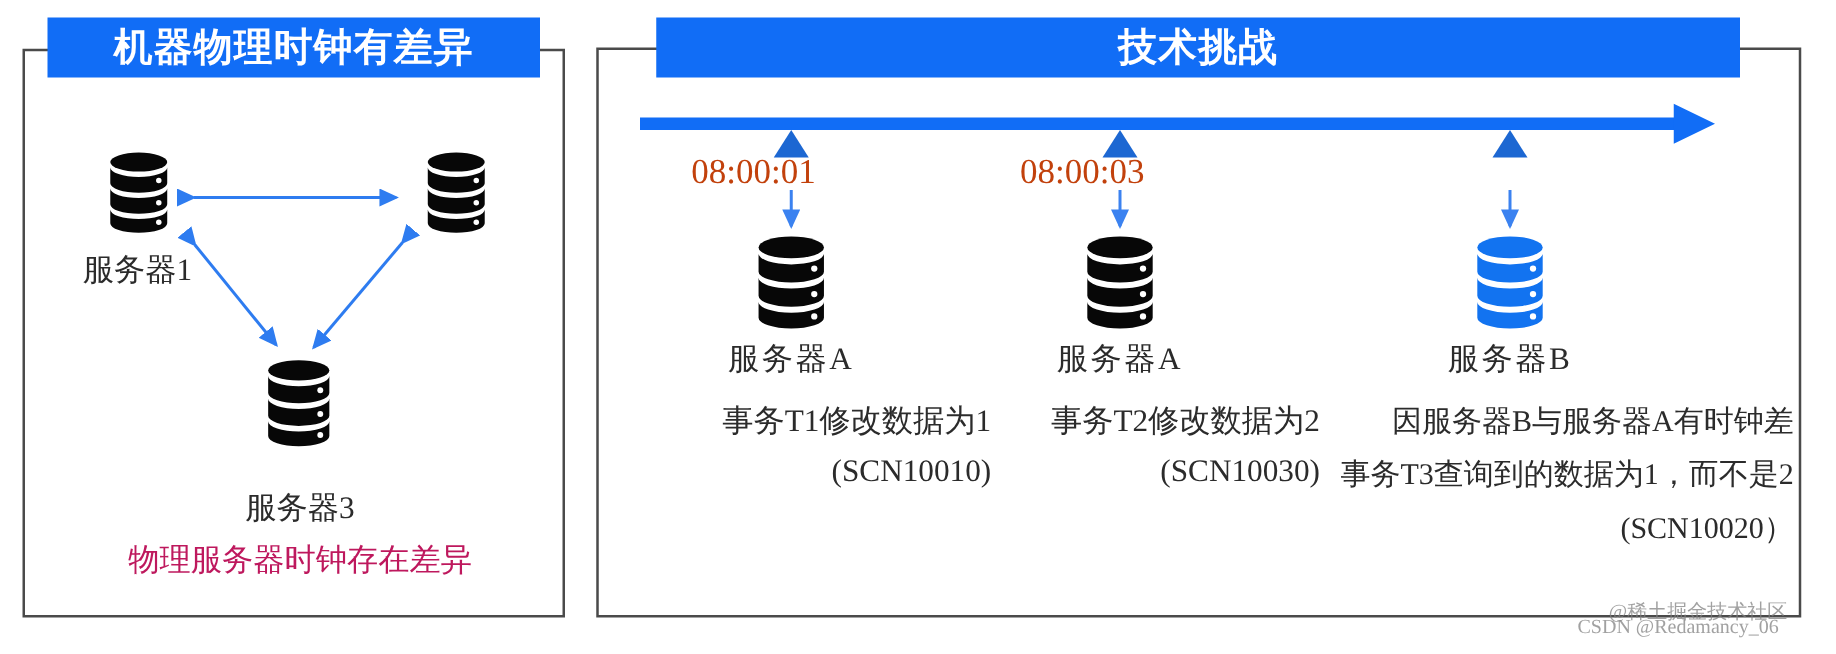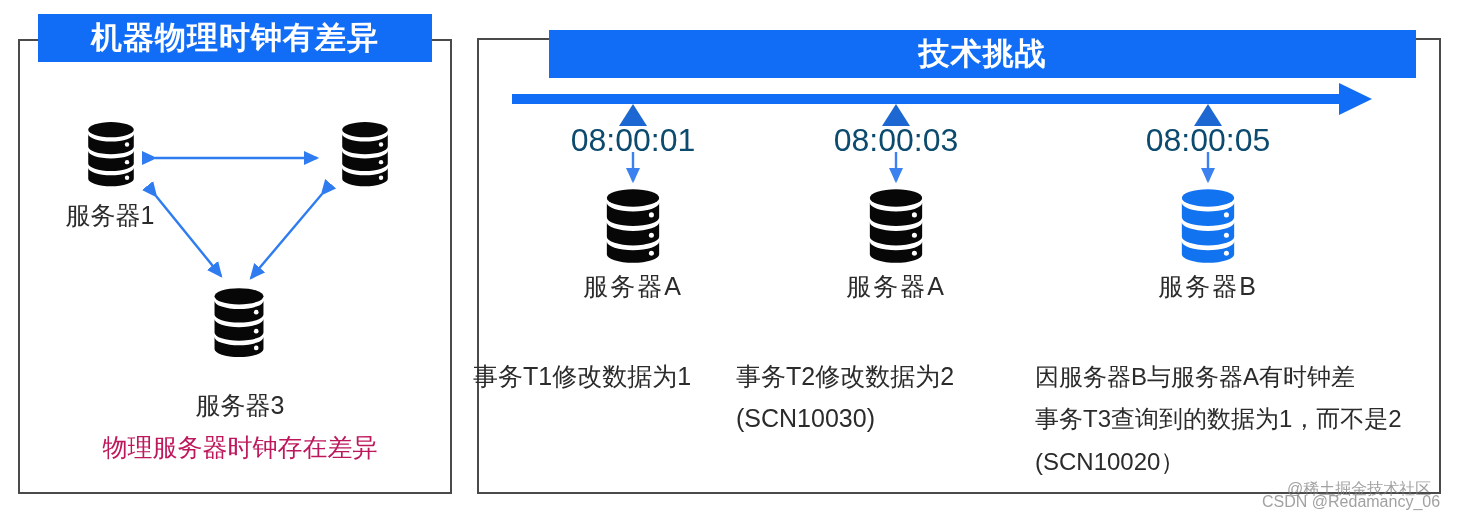--- a/index.html
+++ b/index.html
@@ -1,35 +1,35 @@
 <!DOCTYPE html>
 <html><head>
 <meta charset="utf-8">
 <style>
   html,body { margin:0; padding:0; background:#ffffff; }
   body { font-family:"Liberation Sans","DejaVu Sans",sans-serif; }
-  .stage { position:relative; width:1455px; height:523px; background:#ffffff; overflow:hidden; }
+  .stage { position:relative; width:1455px; height:523px; background:#ffffff; overflow:hidden;font-family:Liberation Serif, serif; }
 
   .panel-box { position:absolute; border:2px solid #4a4a4a; background:#ffffff; box-sizing:border-box; }
   .panel-box.left  { left:18px;  top:39px; width:434px; height:455px; }
   .panel-box.right { left:477px; top:38px; width:964px; height:456px; }
 
   .banner { position:absolute; height:48px; background:#116df6; color:#ffffff;
             font-weight:bold; font-size:31px; line-height:48px; text-align:center;
             letter-spacing:1px; z-index:3; }
   .banner.left  { left:38px;  top:14px; width:394px; }
-  .banner.right { left:525px; top:30px; width:867px;margin-left:24px; }
+  .banner.right { left:525px; top:14px; width:867px; }
   .db-icon { position:absolute; z-index:2; }
   .db-black { color:#070707; }
   .db-blue  { color:#1273f0; }
 
   .lbl { position:absolute; text-align:center; color:#2b2b2b; font-size:25px; z-index:2; white-space:nowrap; }
-  .ts  { position:absolute; text-align:center; color:#0c4a6e; font-size:32px; z-index:2; white-space:nowrap; }
+  .ts  { position:absolute; text-align:left; color:#c2410c; font-size:28px; z-index:2; white-space:nowrap; }
   .cap { position:absolute; text-align:center; color:#be185d; font-size:25px; z-index:2; white-space:nowrap; }
-  .note { position:absolute; text-align:left; color:#2b2b2b; font-size:25px; z-index:2; white-space:nowrap;margin-top:40px; }
+  .note { position:absolute; text-align:right; color:#2b2b2b; font-size:25px; z-index:2; white-space:nowrap; }
   .note.small { font-size:24px; }
 
   .overlay { position:absolute; left:0; top:0; width:1469px; height:523px; z-index:1; }
 
   .wm { position:absolute; color:rgba(130,130,130,0.75); font-size:16px; z-index:4; white-space:nowrap; }
 </style>
 </head>
 <body>
 
 <div class="stage">
@@ -89,37 +89,37 @@
   <svg class="db-icon db-black" style="left:210px; top:287px;" width="58" height="73" viewBox="0 0 64 80">
       <use href="#db-icon"></use>
     </svg>
 
   <div class="lbl" style="left:45px;  top:199px; width:130px;">服务器1</div>
   <div class="lbl" style="left:175px; top:389px; width:130px;">服务器3</div>
   <div class="cap" style="left:80px;  top:431px; width:320px;">物理服务器时钟存在差异</div>
 
   <div class="ts" style="left:553px;  top:122px; width:160px;">08:00:01</div>
   <div class="ts" style="left:816px;  top:122px; width:160px;">08:00:03</div>
-  <div class="ts" style="left:1128px; top:122px; width:160px;">08:00:05</div>
 
   <svg class="db-icon db-black" style="left:602px; top:188px;" width="62" height="78" viewBox="0 0 64 80">
       <use href="#db-icon"></use>
     </svg>
   <svg class="db-icon db-black" style="left:865px; top:188px;" width="62" height="78" viewBox="0 0 64 80">
       <use href="#db-icon"></use>
     </svg>
   <svg class="db-icon db-blue" style="left:1177px; top:188px;" width="62" height="78" viewBox="0 0 64 80">
       <use href="#db-icon"></use>
     </svg>
 
   <div class="lbl" style="left:553px;  top:270px; width:160px; letter-spacing:2px;">服务器A</div>
   <div class="lbl" style="left:816px;  top:270px; width:160px; letter-spacing:2px;">服务器A</div>
   <div class="lbl" style="left:1128px; top:270px; width:160px; letter-spacing:2px;">服务器B</div>
 
   <div class="note" style="left:473px; top:320px; width:320px;">事务T1修改数据为1</div>
+  <div class="note" style="left:473px; top:364px; width:320px;">(SCN10010)</div>
 
   <div class="note" style="left:736px; top:320px; width:320px;">事务T2修改数据为2</div>
   <div class="note" style="left:736px; top:364px; width:320px;">(SCN10030)</div>
 
   <div class="note small" style="left:1035px; top:321px; width:400px;">因服务器B与服务器A有时钟差</div>
   <div class="note small" style="left:1035px; top:363px; width:400px;">事务T3查询到的数据为1，而不是2</div>
   <div class="note small" style="left:1035px; top:406px; width:400px;">(SCN10020）</div>
 
   <div class="wm" style="left:1287px; top:479px;">@稀土掘金技术社区</div>
   <div class="wm" style="left:1262px; top:493px;">CSDN @Redamancy_06</div>

